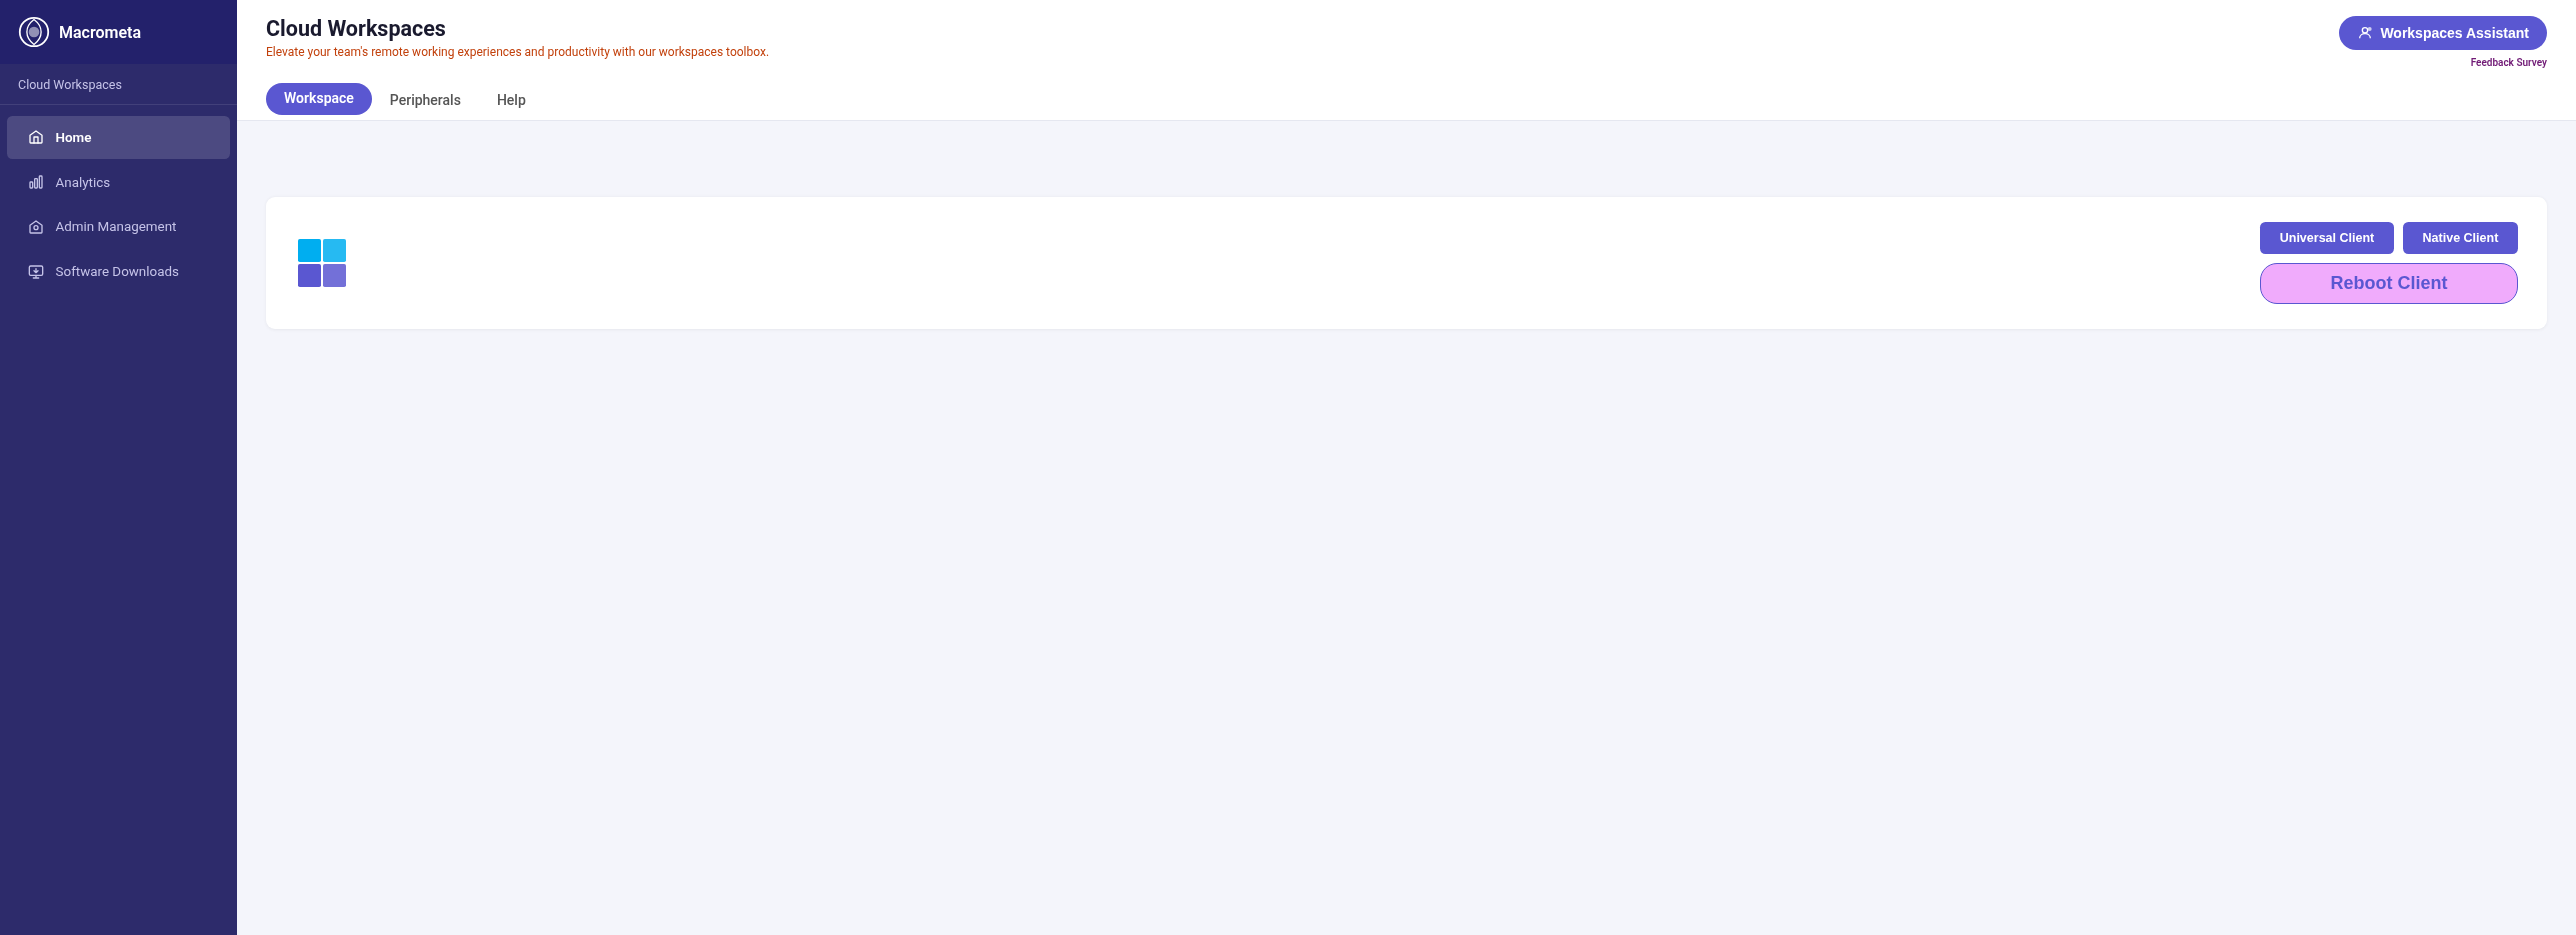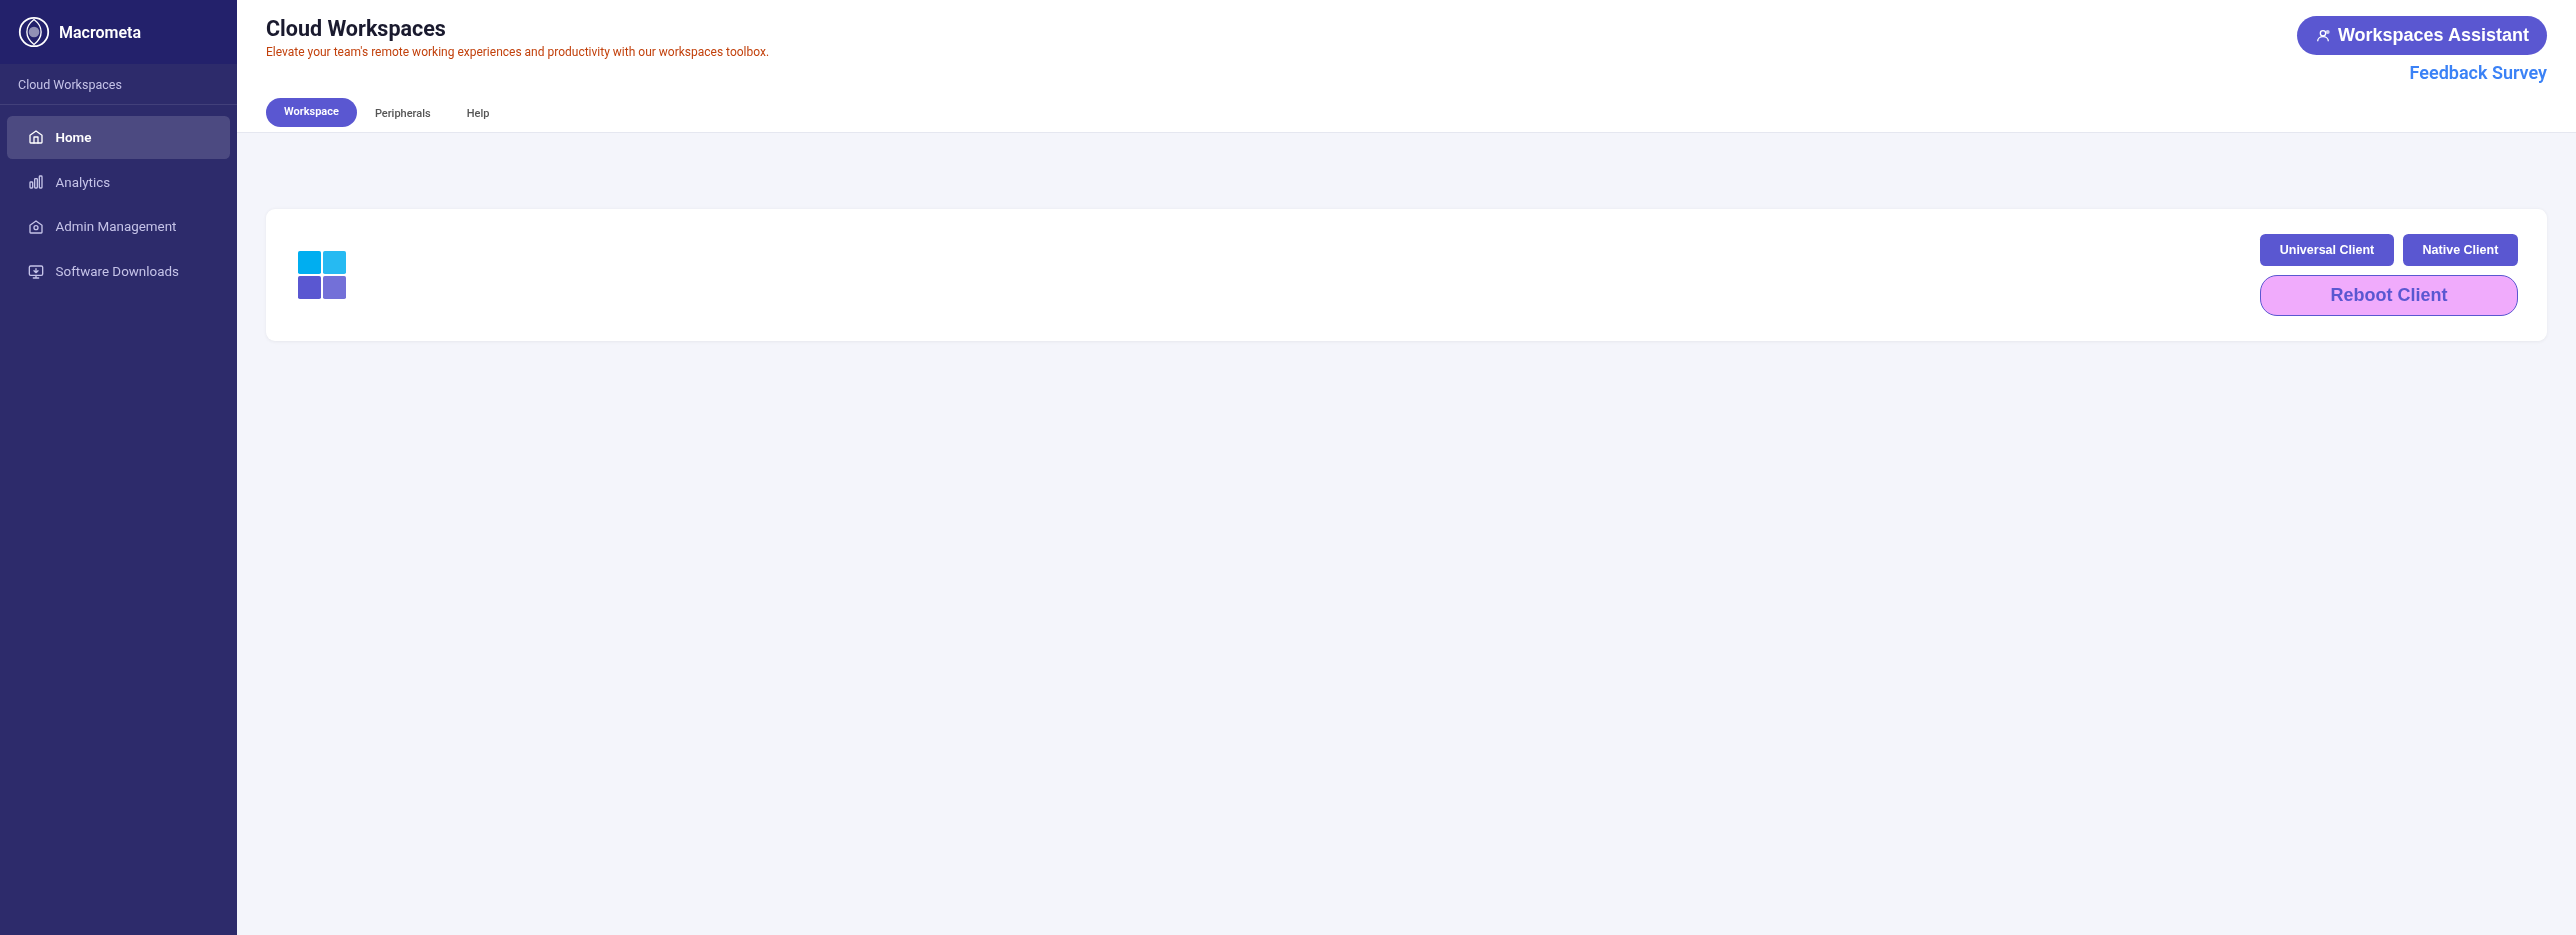--- a/index.html
+++ b/index.html
@@ -126,45 +126,45 @@
       align-items: flex-end;
       gap: 7.2px;
     }
 
     .assistant-btn {
       background: #5a57d1;
       color: white;
       border: none;
       border-radius: 19.7px;
       padding: 9px 18px;
-      font-size: 18px;
+      font-size: 14px;
       font-weight: 600;
       cursor: pointer;
       display: flex;
       align-items: center;
       gap: 7.2px;
     }
 
     .feedback-link {
-      color: #3b82f6;
-      font-size: 18px;
+      color: #701a75;
+      font-size: 10px;
       font-weight: 600;
       cursor: pointer;
       text-decoration: none;
     }
 
     .tabs {
       display: flex;
       gap: 0;
       margin-top: 5.4px;
     }
 
     .tab {
       padding: 9px 18px;
-      font-size: 11px;
+      font-size: 14px;
       font-weight: 500;
       color: #555;
       cursor: pointer;
       border-bottom: 2.7px solid transparent;
       margin-bottom: -0.9px;
     }
 
     .tab.active {
       background: #5a57d1;
       color: white;

